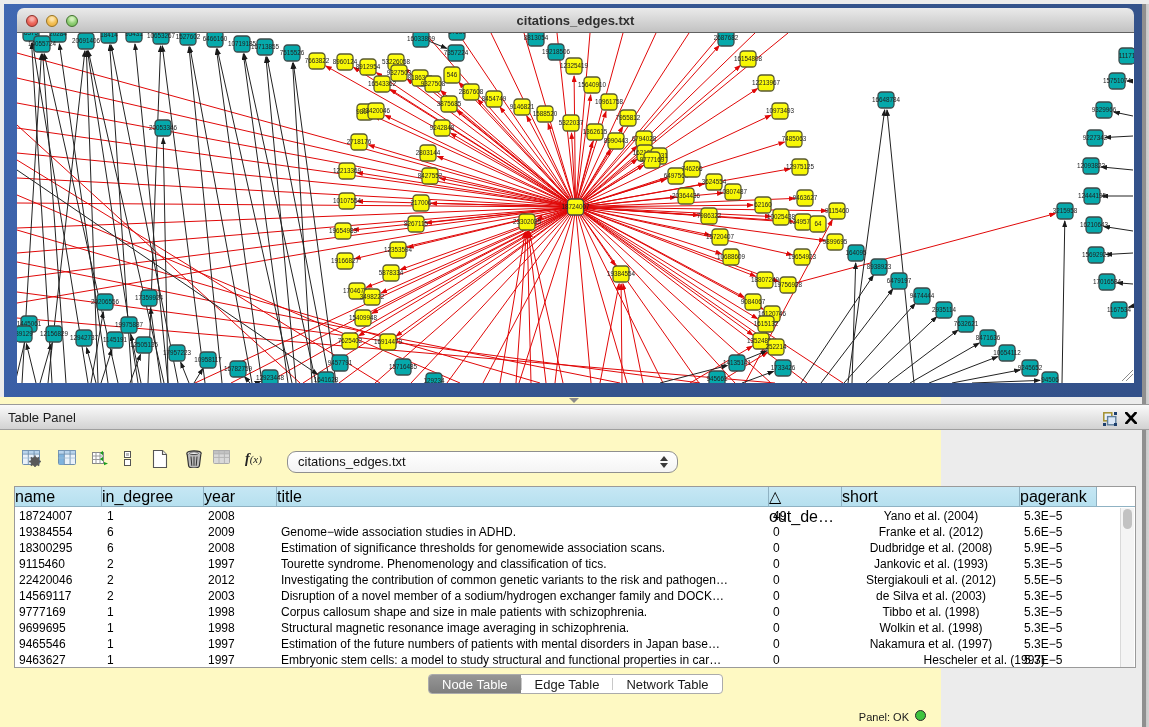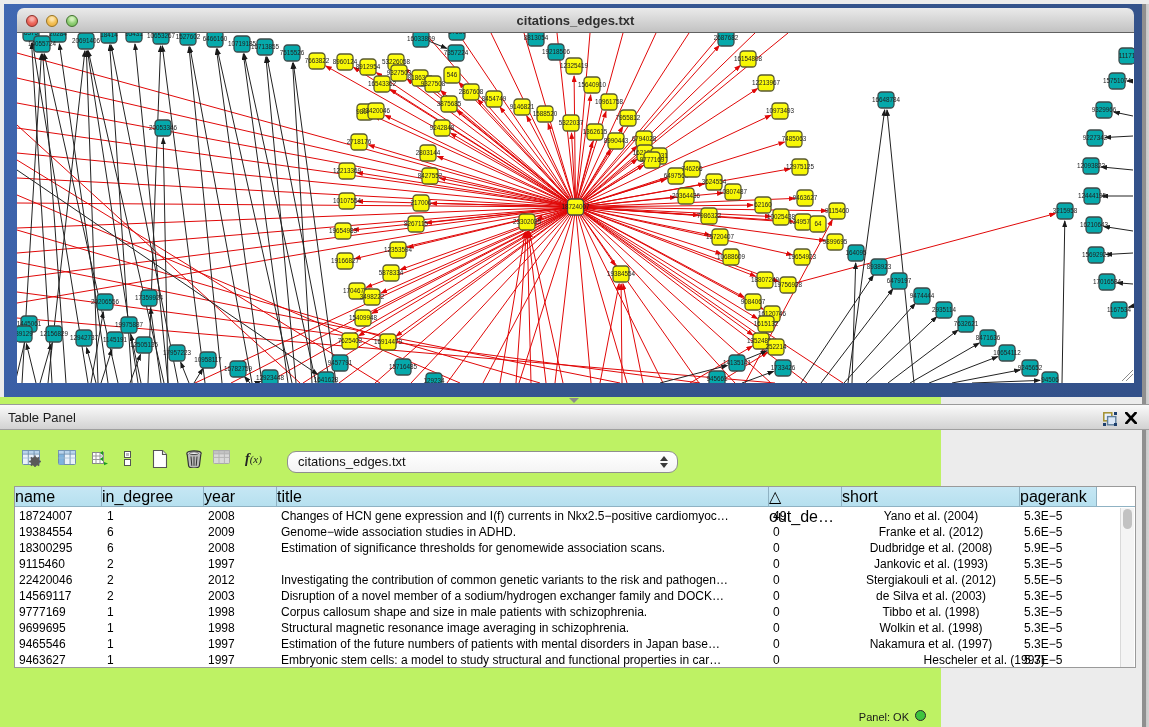--- a/index.html
+++ b/index.html
@@ -12,21 +12,21 @@
 #redgetop{position:absolute;right:0;top:0;width:7px;height:4px;background:#ececec}
 
 #titlebar{position:absolute;left:17px;top:8px;width:1117px;height:25px;border-radius:7px 7px 0 0;background:linear-gradient(#eaeaea,#d8d8d8 45%,#c2c2c2);border-bottom:1px solid #616161}
 #titlebar .title{position:absolute;left:0;right:0;top:5px;text-align:center;font-size:13px;font-weight:bold;color:#303030}
 .tl{position:absolute;top:7px;width:12px;height:12px;border-radius:50%}
 #tl1{left:9px;background:radial-gradient(circle at 50% 30%,#f8b0aa 0 15%,#ed6a5e 50%,#d84a3e 100%);border:1px solid #8e2e28}
 #tl2{left:29px;background:radial-gradient(circle at 50% 30%,#fde3a9 0 15%,#f3c157 50%,#e8a93a 100%);border:1px solid #9a7420}
 #tl3{left:49px;background:radial-gradient(circle at 50% 30%,#d2f0bc 0 15%,#93d178 50%,#6cb654 100%);border:1px solid #41722f}
 #canvas{position:absolute;left:17px;top:33px;width:1117px;height:350px;background:#fff;overflow:hidden}
 
-#tp{position:absolute;left:0;top:397px;width:941px;height:330px;background:#bef264}
+#tp{position:absolute;left:0;top:397px;width:941px;height:330px;background:#fef9c3}
 #grip{position:absolute;left:569px;top:1px;width:0;height:0;border-left:5px solid transparent;border-right:5px solid transparent;border-top:5px solid #8a8a8a}
 #tphead{position:absolute;left:0;top:7px;width:1149px;height:26px;background:linear-gradient(#fafafa,#e2e2e2 60%,#d2d2d2);border-top:1px solid #9a9a9a;border-bottom:1px solid #9f9f9f}
 #tphead .t{position:absolute;left:8px;top:5px;font-size:13px;color:#1c1c1c}
 #fico{position:absolute;right:32px;top:7px;width:14px;height:14px}
 #xico{position:absolute;right:12px;top:7px;width:12px;height:12px}
 #toolbar{position:absolute;left:0;top:33px;width:1149px;height:47px}
 #combo{position:absolute;left:287px;top:21px;width:391px;height:22px;background:linear-gradient(#ffffff,#f4f4f4);border:1.5px solid #8f8f8f;border-radius:9px;font-size:13px;color:#111;line-height:19px;padding-left:10px}
 #combo .au{position:absolute;right:9px;top:4px;width:0;height:0;border-left:4.5px solid transparent;border-right:4.5px solid transparent;border-bottom:5.5px solid #3a3a3a}#combo .ad{position:absolute;right:9px;bottom:4px;width:0;height:0;border-left:4.5px solid transparent;border-right:4.5px solid transparent;border-top:5.5px solid #3a3a3a}
 
 #tbl{position:absolute;left:14px;top:89px;width:1122px;height:182px;background:#fff;border:1px solid #9a9a9a}
@@ -580,21 +580,20 @@
 <div class="hc" style="left:189px;width:73px">year</div>
 <div class="hc" style="left:262px;width:492px">title</div>
 <div class="hc" style="left:754px;width:73px">△ out_de…</div>
 <div class="hc" style="left:827px;width:178px">short</div>
 <div class="hc" style="left:1005px;width:77px">pagerank</div>
 <div class="hc" style="left:1082px;width:38px;background:#fff;border-right:none"></div>
       <div class="row" style="top:21px">
           <span style="left:4px">18724007</span>
           <span style="left:92px">1</span>
           <span style="left:193px">2008</span>
-          <span style="left:266px">Changes of HCN gene expression and I(f) currents in Nkx2.5−positive cardiomyoc…</span>
           <span style="left:758px">49</span>
           <span style="left:827px;width:178px;text-align:center">Yano et al. (2004)</span>
           <span style="left:1009px">5.3E−5</span>
         </div>
 <div class="row" style="top:37px">
           <span style="left:4px">19384554</span>
           <span style="left:92px">6</span>
           <span style="left:193px">2009</span>
           <span style="left:266px">Genome−wide association studies in ADHD.</span>
           <span style="left:758px">0</span>
@@ -607,20 +606,21 @@
           <span style="left:193px">2008</span>
           <span style="left:266px">Estimation of significance thresholds for genomewide association scans.</span>
           <span style="left:758px">0</span>
           <span style="left:827px;width:178px;text-align:center">Dudbridge et al. (2008)</span>
           <span style="left:1009px">5.9E−5</span>
         </div>
 <div class="row" style="top:69px">
           <span style="left:4px">9115460</span>
           <span style="left:92px">2</span>
           <span style="left:193px">1997</span>
+          <span style="left:266px">Tourette syndrome. Phenomenology and classification of tics.</span>
           <span style="left:758px">0</span>
           <span style="left:827px;width:178px;text-align:center">Jankovic et al. (1993)</span>
           <span style="left:1009px">5.3E−5</span>
         </div>
 <div class="row" style="top:85px">
           <span style="left:4px">22420046</span>
           <span style="left:92px">2</span>
           <span style="left:193px">2012</span>
           <span style="left:266px">Investigating the contribution of common genetic variants to the risk and pathogen…</span>
           <span style="left:758px">0</span>
@@ -668,17 +668,24 @@
           <span style="left:92px">1</span>
           <span style="left:193px">1997</span>
           <span style="left:266px">Embryonic stem cells: a model to study structural and functional properties in car…</span>
           <span style="left:758px">0</span>
           <span style="left:852px;width:178px;text-align:right">Hescheler et al. (1997)</span>
           <span style="left:1009px">5.3E−5</span>
         </div>
       <div id="sb">
           <div id="sbthumb"></div>
         </div>
+    </div>
+    <div id="tabs">
+      <div class="sel">Node Table</div>
+        <div class="sep"></div>
+      <div>Edge Table</div>
+        <div class="sep"></div>
+      <div>Network Table</div>
     </div>
     <div id="mem">Panel: OK</div>
     <div id="memdot"></div>
   </div>
 </div>
 
 </body></html>

